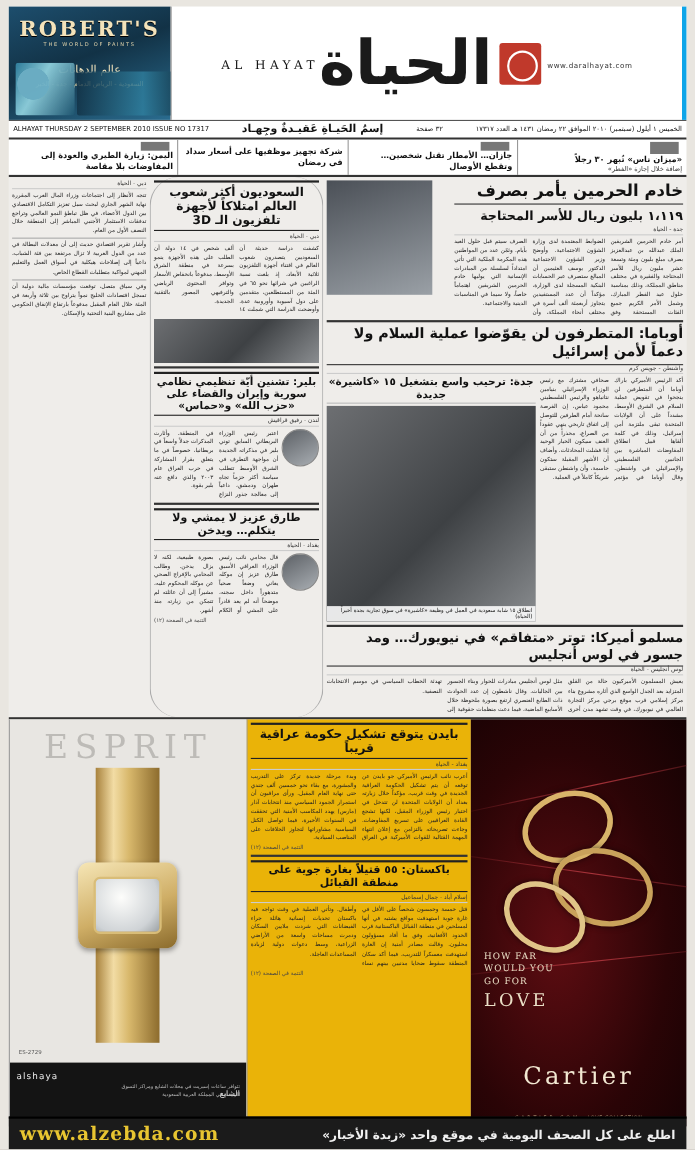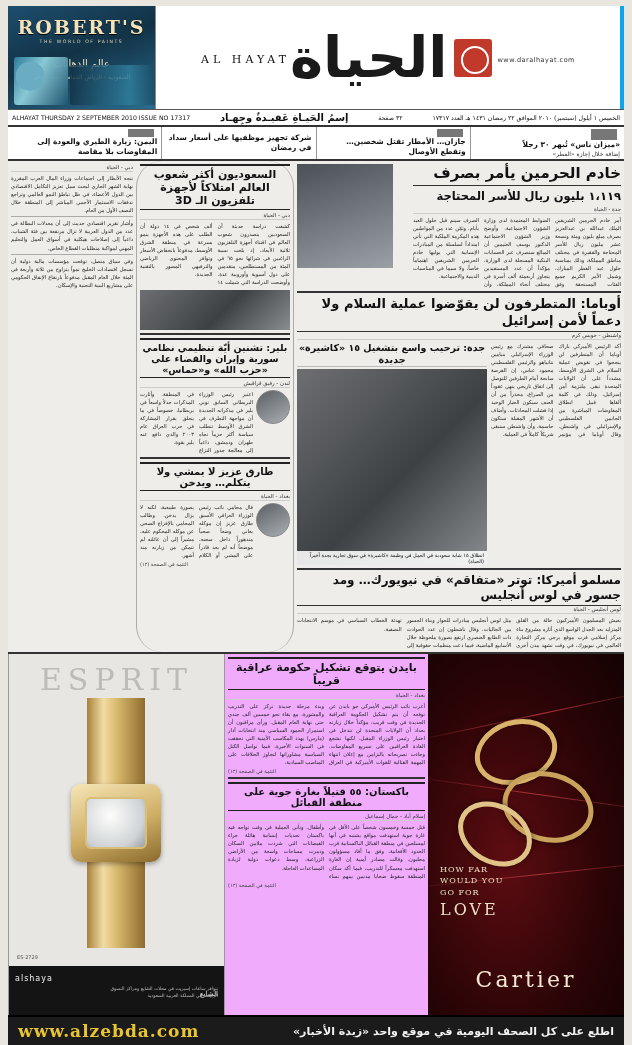--- a/index.html
+++ b/index.html
@@ -333,21 +333,21 @@
   }
   .ad-esprit .dark-bar .al {
     position: absolute; left: 6px; top: 8px; font-size: 8px; color: #eee; letter-spacing: 1px;
   }
   .ad-esprit .code {
     position: absolute; left: 8px; bottom: 64px; font-size: 5px; color: #555;
   }
   .col-news-bottom {
     width: 204px;
     padding: 3px;
-    background: #f0abfc;
+    background: #eab308;
     border-left: 1px solid #999;
   }
   
   .footer {
     position: absolute; left: 0; right: 0; bottom: 0;
     height: 30px;
     background: #1b1b1b;
     display: flex; align-items: center; justify-content: space-between;
     padding: 0 10px;
     border-top: 2px solid #000;

